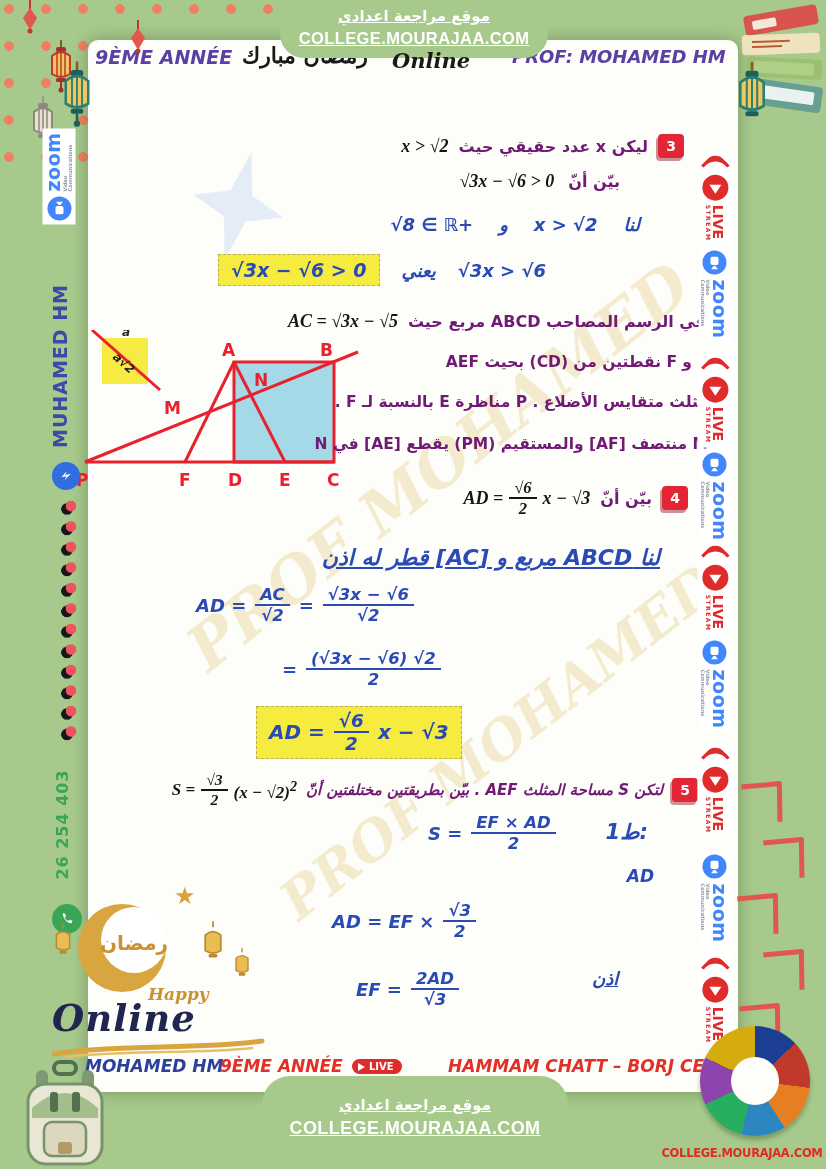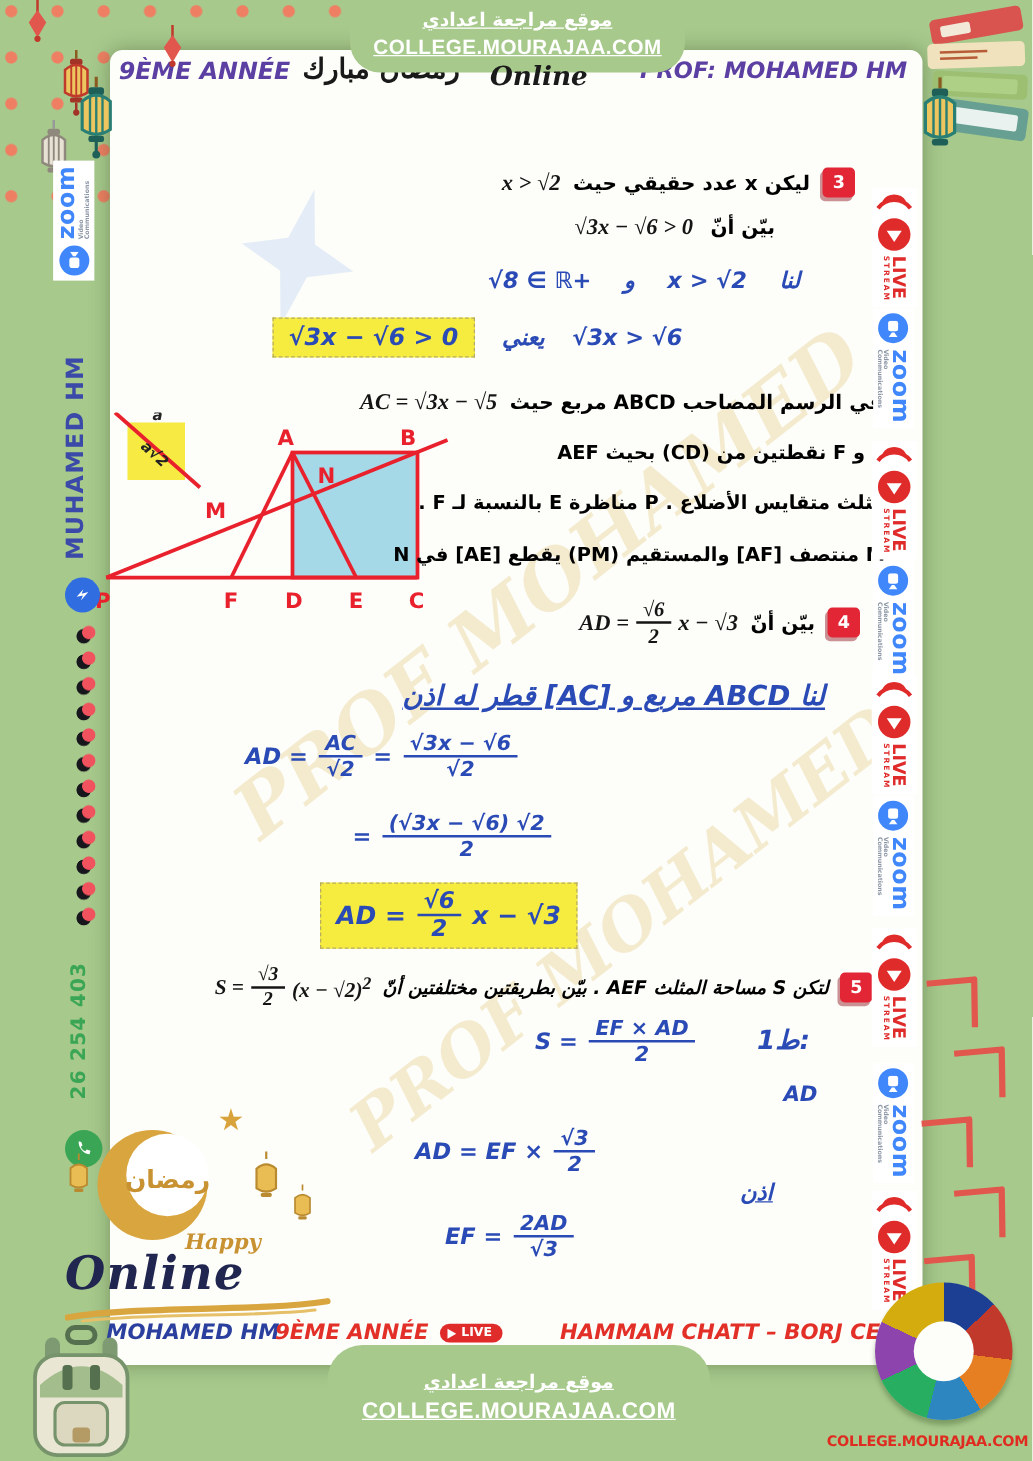--- a/index.html
+++ b/index.html
@@ -26,21 +26,21 @@
            font-family:"Liberation Sans",sans-serif;}
   
   .hdr{position:absolute;font-weight:900;font-style:italic;color:#5b3fa3;white-space:nowrap;}
   .calli{position:absolute;font-family:"DejaVu Serif",serif;font-weight:700;color:#191919;}
   .online{position:absolute;font-family:"DejaVu Serif",serif;font-style:italic;font-weight:700;color:#1a1a1a;}
   .banner{position:absolute;left:99px;top:73px;width:607px;height:43px;background:#61a8db;border:2px solid #4d94cc;
       border-radius:24px;display:flex;align-items:center;justify-content:center;gap:14px;box-sizing:border-box;}
   .banner .t{color:#fff;font-weight:800;font-size:21px;white-space:nowrap;text-shadow:0 1px 0 rgba(0,0,0,.15);}
   
   .row-rtl{position:absolute;direction:rtl;display:flex;align-items:center;white-space:nowrap;gap:10px;}
-  .ar{font-weight:700;font-size:16px;color:#000000;}
+  .ar{font-weight:700;font-size:16px;color:#701a75;}
   .math{direction:ltr;unicode-bidi:isolate;font-family:"Liberation Serif",serif;font-style:italic;
         font-size:18px;color:#151515;font-weight:600;}
   .hw{font-style:italic;font-weight:600;color:#2a4ab5;font-size:18px;}
   .hwmath{direction:ltr;unicode-bidi:isolate;font-style:italic;font-weight:600;color:#2a4ab5;font-size:18px;}
   .qbadge{width:26px;height:24px;background:#e32636;color:#fff;font-weight:800;font-size:14px;font-style:normal;
       display:flex;align-items:center;justify-content:center;border-radius:4px;flex:0 0 auto;
       box-shadow:-2px 3px 0 rgba(140,15,25,.45);}
   .ybox{background:#f6ec40;border:1px dashed #b7ad62;padding:4px 12px;}
   .mathline{display:inline-flex;align-items:center;gap:6px;direction:ltr;unicode-bidi:isolate;}
   .frac{display:inline-flex;flex-direction:column;align-items:center;font-size:.92em;line-height:1.05;}
@@ -311,21 +311,21 @@
   <div class="row-rtl" style="top:866px;left:145px;right:172px;justify-content:space-between;">
     <span class="hwmath" style="font-size:17px;margin-left:20px;">AD</span>
   </div>
   <div class="abs mathline hwmath" style="left:332px;top:902px;gap:9px;">
     <span>AD = EF ×</span>
     <span class="frac">
       <span class="fn">√3</span>
       <span class="fd">2</span>
     </span>
   </div>
-  <span class="abs hw" style="left:592px;top:944px;text-decoration:underline;">اذن</span>
+  <span class="abs hw" style="left:592px;top:968px;text-decoration:underline;">اذن</span>
   <div class="abs mathline hwmath" style="left:356px;top:970px;gap:9px;">
     <span>EF =</span>
     <span class="frac">
       <span class="fn">2AD</span>
       <span class="fd">√3</span>
     </span>
   </div>
 
   <div class="sideL" style="left:34px;top:124px;width:50px;height:104px;">
     <div class="zoomlogo rotm90">

